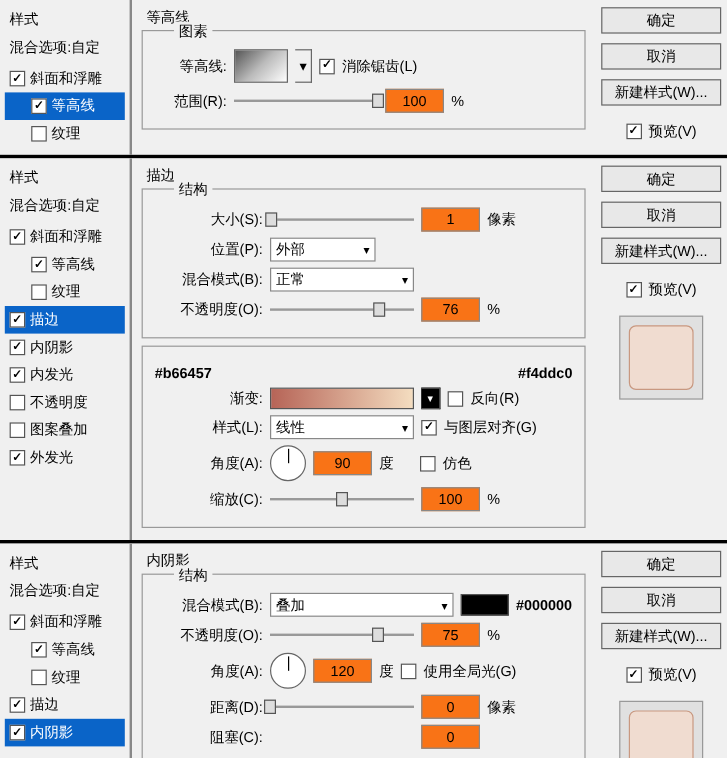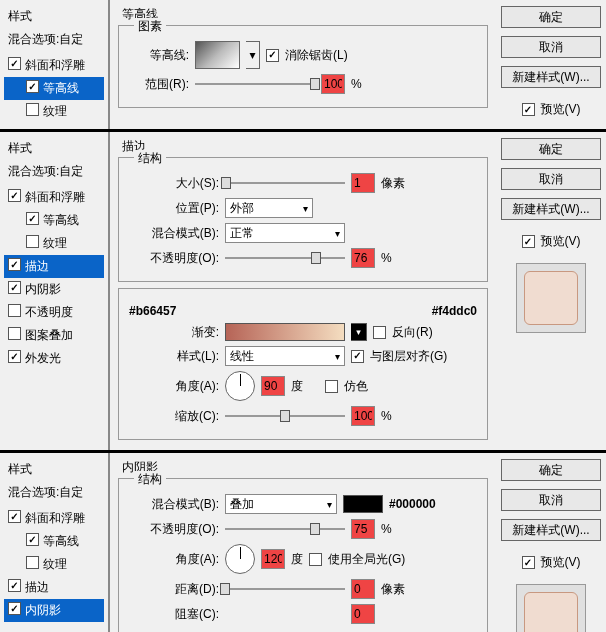--- a/index.html
+++ b/index.html
@@ -1,38 +1,38 @@
 <!DOCTYPE html>
 <html><head>
 <meta charset="utf-8">
 <style>
 * { box-sizing: border-box; margin: 0; padding: 0; font-family: "Microsoft YaHei", sans-serif; font-size: 12px; }
 body { background: #f0f0f0; }
 .section { display: flex; border-bottom: 3px solid #000; background: #f0f0f0; }
 .sidebar { width: 110px; padding: 6px 4px; border-right: 2px solid #888; }
 .sidebar-title { padding: 2px 0 4px 4px; }
 .sidebar-subtitle { padding: 2px 4px 6px 4px; }
-.style-item { display: flex; align-items: flex-start; padding: 3px 4px; gap: 4px; }
+.style-item { display: flex; align-items: center; padding: 3px 4px; gap: 4px; }
 .style-item.indent { padding-left: 22px; }
 .style-item.selected { background: #0a64c8; color: #fff; }
 .cb { width: 13px; height: 13px; border: 1px solid #555; background: #fff; display: inline-flex; align-items: center; justify-content: center; font-size: 10px; line-height: 1; }
 .cb.checked::after { content: "✓"; color: #000; font-weight: bold; }
 .main { flex: 1; padding: 4px 8px; }
 .fieldset { border: 1px solid #999; padding: 10px 10px 8px 10px; margin-bottom: 6px; position: relative; }
-.fieldset-title { position: absolute; top: -8px; left: 15px; background: #f0f0f0; padding: 0 4px; }
+.fieldset-title { position: absolute; top: -8px; left: 26px; background: #f0f0f0; padding: 0 4px; }
 .page-title { padding: 2px 0 2px 4px; }
 .row { display: flex; align-items: center; margin: 5px 0; gap: 6px; }
 .lbl { width: 90px; text-align: right; }
 .lbl-short { width: 60px; text-align: right; }
 .contour-box { width: 45px; height: 28px; border: 1px solid #666; background: linear-gradient(135deg, #555 0%, #bbb 50%, #fff 100%); }
 .contour-arrow { width: 14px; height: 28px; border: 1px solid #666; border-left: none; display: flex; align-items: center; justify-content: center; }
 .slider { position: relative; width: 120px; height: 16px; }
 .slider-track { position: absolute; top: 7px; width: 100%; height: 2px; background: #999; }
 .slider-thumb { position: absolute; top: 2px; width: 10px; height: 12px; background: #ddd; border: 1px solid #555; transform: translateX(-50%); }
-.num-input { width: 24px; height: 20px; border: 1px solid #888; background: #ef4444; padding: 0 2px; }
+.num-input { width: 49px; height: 20px; border: 1px solid #888; background: #f97316; text-align: center; padding: 0 2px; }
 .dropdown { height: 20px; border: 1px solid #888; background: #fff; padding: 0 4px; display: flex; align-items: center; justify-content: space-between; gap: 6px; }
 .dd-arrow::after { content: "▾"; font-size: 10px; }
 .right-col { width: 110px; padding: 6px 4px; display: flex; flex-direction: column; gap: 8px; align-items: center; }
 .btn { width: 100px; height: 22px; border: 1px solid #666; background: #e8e8e8; display: flex; align-items: center; justify-content: center; text-align: center; }
 .preview-box { width: 70px; height: 70px; border: 1px solid #999; background: #e0e0e0; display: flex; align-items: center; justify-content: center; }
 .preview-inner { width: 54px; height: 54px; background: #f0dcd0; border: 1px solid #c89880; border-radius: 6px; }
 .angle-dial { width: 30px; height: 30px; border: 1px solid #666; border-radius: 50%; background: #fff; position: relative; }
 .angle-dial::after { content: ""; position: absolute; width: 1px; height: 12px; background: #000; left: 50%; top: 2px; transform-origin: bottom; }
 .gradient-bar { width: 120px; height: 18px; border: 1px solid #555; background: linear-gradient(90deg, #b66457 0%, #f4ddc0 100%); }
 .grad-dd { width: 16px; height: 18px; border: 1px solid #555; border-left: none; background: #000; color: #fff; display: flex; align-items: center; justify-content: center; font-size: 9px; }
@@ -110,20 +110,24 @@
       </div>
     <div class="style-item selected">
         <span class="cb checked"></span>
         <span>描边</span>
       </div>
     <div class="style-item">
         <span class="cb checked"></span>
         <span>内阴影</span>
       </div>
     <div class="style-item">
+        <span class="cb checked"></span>
+        <span>内发光</span>
+      </div>
+    <div class="style-item">
         <span class="cb"></span>
         <span>不透明度</span>
       </div>
     <div class="style-item">
         <span class="cb"></span>
         <span>图案叠加</span>
       </div>
     <div class="style-item">
         <span class="cb checked"></span>
         <span>外发光</span>
@@ -247,21 +251,21 @@
         <span>内阴影</span>
       </div>
 
   </div>
   <div class="main">
     <div class="page-title">内阴影</div>
     <div class="fieldset">
       <div class="fieldset-title">结构</div>
       <div class="row">
           <span class="lbl">混合模式(B):</span>
-          <div class="dropdown" style="width:112px">
+          <div class="dropdown" style="width:153px">
             <span>叠加</span>
             <span class="dd-arrow"></span>
           </div>
           <div class="color-swatch"></div>
           <span class="color-code">#000000</span>
         </div>
       <div class="row">
           <span class="lbl">不透明度(O):</span>
           <div class="slider">
             <div class="slider-track"></div>

